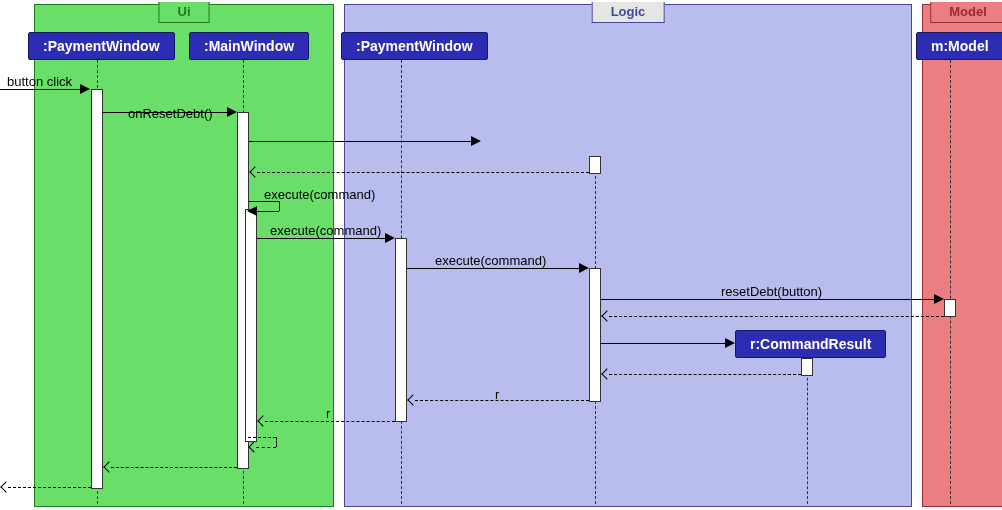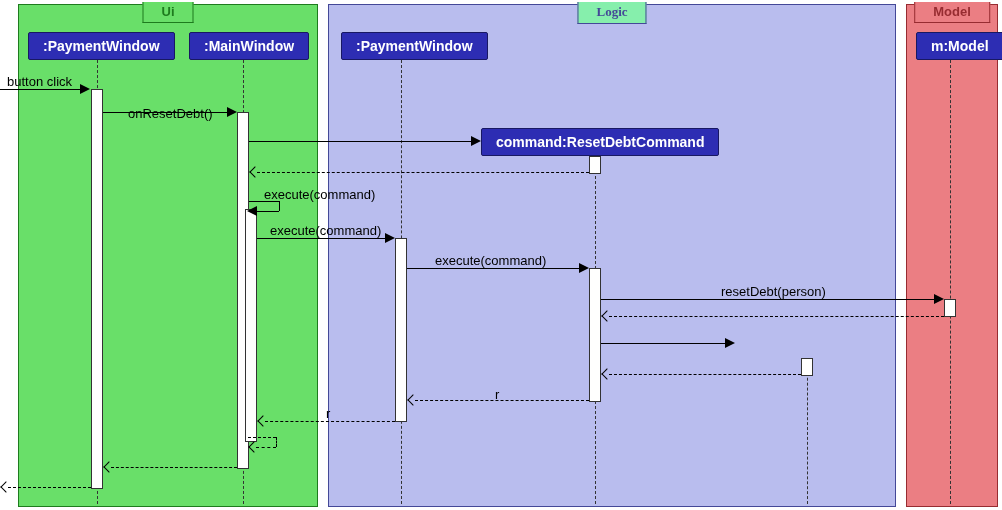--- a/index.html
+++ b/index.html
@@ -1,23 +1,23 @@
 <!DOCTYPE html>
 <html><head>
 <meta charset="utf-8">
 <style>
 * { margin: 0; padding: 0; box-sizing: border-box; }
 body { font-family: Arial, sans-serif; font-size: 13px; position: relative; width: 1002px; height: 510px; }
 .diagram { position: relative; width: 1002px; height: 510px; }
-.region { position: absolute; border: 1.5px solid; }
+.region { position: absolute; border: 1.5px solid; margin-left: 16px; }
 .region-label { position: absolute; top: -3px; left: 50%; transform: translateX(-50%); border: 1.5px solid; border-top: none; padding: 2px 18px 3px; font-weight: bold; font-size: 13px; }
 .region.ui { left: 18px; top: 4px; width: 300px; height: 503px; background:#69df69; border-color:#1e7b1e; }
 .region.ui .region-label { background:#69df69; border-color:#1e7b1e; color:#1e7b1e; }
 .region.logic { left: 328px; top: 4px; width: 568px; height: 503px; background:#b9bdee; border-color:#444897; }
-.region.logic .region-label { background:#86efac; border-color:#444897; color:#444897;font-family:Liberation Serif, serif; }
+.region.logic .region-label { background:#e5e5e5; border-color:#444897; color:#444897; }
 .region.model { left: 906px; top: 4px; width: 92px; height: 503px; background:#eb7e83; border-color:#972c31; }
 .region.model .region-label { background:#eb7e83; border-color:#972c31; color:#972c31; }
 .participant { position: absolute; background:#2d2db3; color:#fff; border:1.5px solid #181862; padding:5px 14px; font-weight:bold; font-size:14px; border-radius:2px; white-space:nowrap; z-index:3; }
 .lifeline { position: absolute; width: 0; border-left: 1.5px dashed #333; z-index:1; }
 .activation { position: absolute; background:#fffffe; border:1.5px solid #333; width:12px; z-index:2; }
 .msg { position: absolute; font-size:13px; z-index:4; white-space:nowrap; }
 .arrow { position: absolute; z-index:3; }
 .arrow-line { position:absolute; height:0; border-top:1.3px solid #000; }
 .arrow-line.dashed { border-top:1.3px dashed #000; }
 .arrow-head { position:absolute; width:0; height:0; }
@@ -36,21 +36,21 @@
   <div class="region logic">
     <div class="region-label">Logic</div>
   </div>
   <div class="region model">
     <div class="region-label">Model</div>
   </div>
 
   <div class="participant" style="left:28px; top:32px;">:PaymentWindow</div>
   <div class="participant" style="left:189px; top:32px;">:MainWindow</div>
   <div class="participant" style="left:341px; top:32px;">:PaymentWindow</div>
-  <div class="participant" style="left:481px; top:128px;">command:ResetDebtCommand</div>
+  <div class="participant" style="left:735px; top:330px;">r:CommandResult</div>
   <div class="participant" style="left:916px; top:32px;">m:Model</div>
 
   <div class="lifeline" style="left:97px; top:60px; height:444px;"></div>
   <div class="lifeline" style="left:243px; top:60px; height:444px;"></div>
   <div class="lifeline" style="left:401px; top:60px; height:444px;"></div>
   <div class="lifeline" style="left:595px; top:156px; height:348px;"></div>
   <div class="lifeline" style="left:807px; top:358px; height:146px;"></div>
   <div class="lifeline" style="left:950px; top:60px; height:444px;"></div>
 
   <div class="activation" style="left:91px; top:89px; height:400px;"></div>
@@ -96,21 +96,21 @@
     <div class="arrow-line" style="left:0; top:0; width:130px;"></div>
     <div class="arrow-head right" style="left:128px; top:-5px;"></div>
   </div>
 
   <div class="msg" style="left:435px; top:253px;">execute(command)</div>
   <div class="arrow" style="left:407px; top:268px;">
     <div class="arrow-line" style="left:0; top:0; width:174px;"></div>
     <div class="arrow-head right" style="left:172px; top:-5px;"></div>
   </div>
 
-  <div class="msg" style="left:721px; top:284px;">resetDebt(person)</div>
+  <div class="msg" style="left:721px; top:284px;">resetDebt(button)</div>
   <div class="arrow" style="left:601px; top:299px;">
     <div class="arrow-line" style="left:0; top:0; width:335px;"></div>
     <div class="arrow-head right" style="left:333px; top:-5px;"></div>
   </div>
   <div class="arrow" style="left:601px; top:316px;">
     <div class="arrow-line dashed" style="left:8px; top:0; width:335px;"></div>
     <div class="arrow-head open-left" style="left:2px; top:-4px;"></div>
   </div>
 
   <div class="arrow" style="left:601px; top:343px;">

